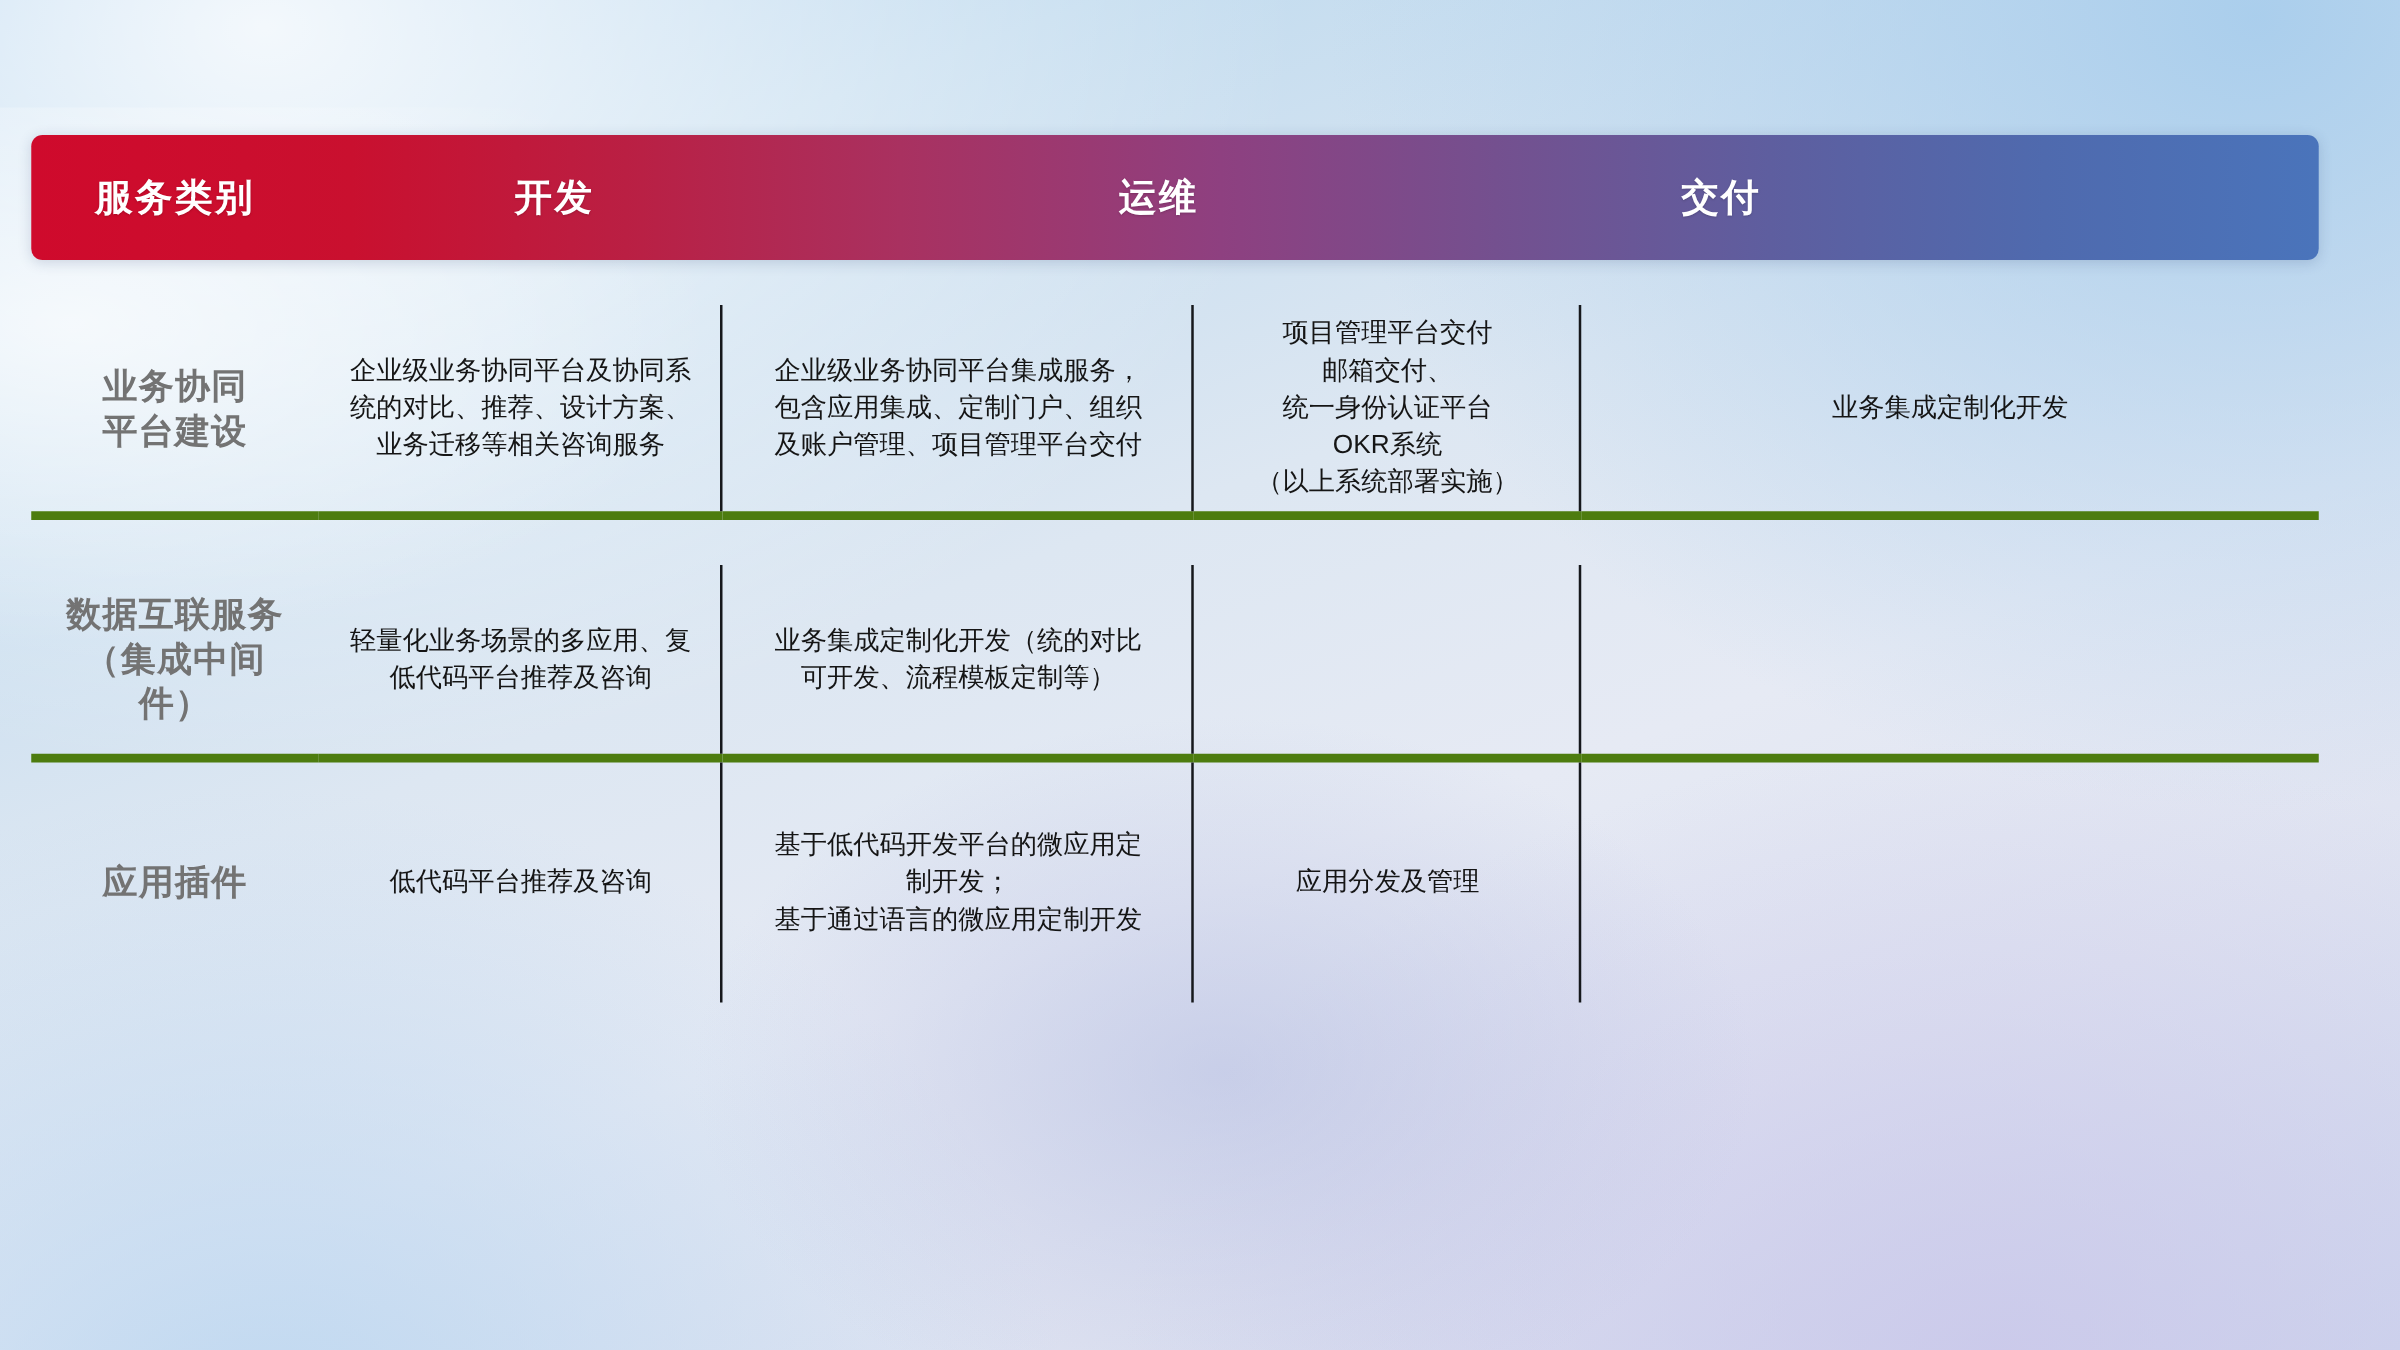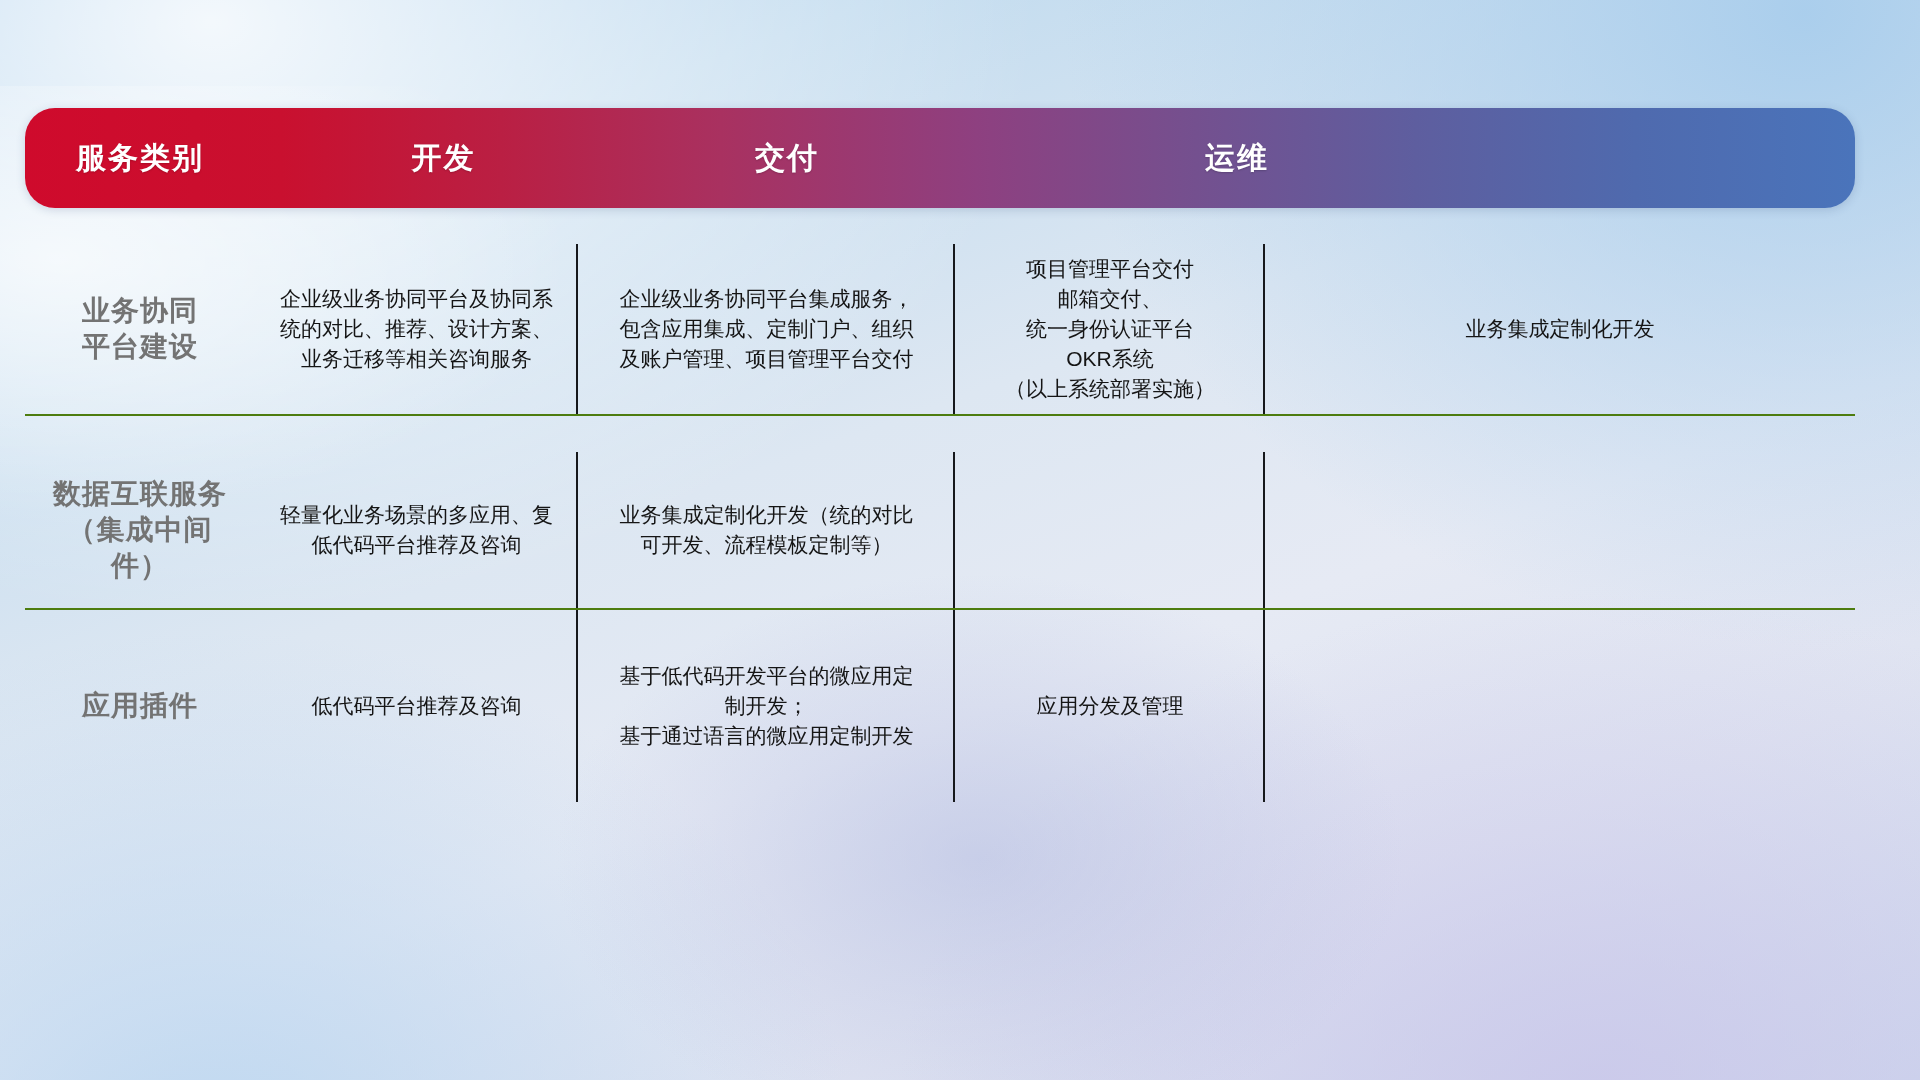--- a/index.html
+++ b/index.html
@@ -23,21 +23,21 @@
     background:radial-gradient(ellipse at 65% 65%,rgba(200,196,233,.75) 0%,rgba(200,196,233,0) 64%);}
   #bg .g6{position:absolute;left:28%;top:52%;width:46%;height:55%;
     background:radial-gradient(ellipse at 50% 50%,rgba(178,186,224,.55) 0%,rgba(178,186,224,0) 68%);}
   #bg .g7{position:absolute;left:0;top:8%;width:30%;height:40%;
     background:radial-gradient(ellipse at 10% 40%,rgba(255,255,255,.7) 0%,rgba(255,255,255,0) 70%);}
 
   
   #table-wrap{position:absolute;left:25px;top:108px;width:1830px;z-index:2;}
 
   .thead{
-    display:flex;height:100px;border-radius:30px;overflow:hidden;
+    display:flex;height:100px;border-radius:9px;overflow:hidden;
     background:linear-gradient(90deg,
       #cf0a2c 0%, #c9102f 14%, #ba1f43 26%, #a93160 38%,
       #8e4080 52%, #74508f 64%, #5e5e9f 76%, #4f6aae 88%, #4a74bb 100%);
     box-shadow:0 2px 10px rgba(40,60,110,.18);
   }
   .th{
     display:flex;align-items:center;justify-content:center;
     color:#ffffff;font-weight:bold;font-size:30px;letter-spacing:2px;
     text-shadow:0 1px 2px rgba(0,0,0,.18);
   }
@@ -51,21 +51,21 @@
   .td{
     display:flex;align-items:center;justify-content:center;
     box-sizing:border-box;padding:6px 14px;
     font-size:21px;line-height:1.42;color:#151515;
     text-align:center;white-space:pre-line;
     position:relative;
   }
   .td.vline::after{
     content:"";position:absolute;right:0;top:0;bottom:0;width:2px;background:#16181c;
   }
-  .trow.r1 .td, .trow.r2 .td{border-bottom:2px solid #4d7c0f;margin-top:36px;}
+  .trow.r1 .td, .trow.r2 .td{border-bottom:7px solid #4d7c0f;margin-top:36px;}
 
   .td.rowlabel{
     color:#737373;font-weight:bold;font-size:28px;line-height:1.28;letter-spacing:1px;
   }
 
   
   .c0{width:230px;}
   .c1{width:323px;}
   .c2{width:377px;}
   .c3{width:310px;}
@@ -82,22 +82,22 @@
   <div class="g5"></div>
   <div class="g6"></div>
   <div class="g7"></div>
 </div>
 
 <div id="table-wrap">
 
   <div class="thead">
     <div class="th c0">服务类别</div>
     <div class="th c2">开发</div>
+    <div class="th c4" style="width:590px">运维</div>
     <div class="th c3">交付</div>
-    <div class="th c4" style="width:590px">运维</div>
   </div>
 
   <div class="tbody">
 
     <div class="trow r1">
       <div class="td rowlabel c0">业务协同
 平台建设</div>
       <div class="td c1 vline">企业级业务协同平台及协同系
 统的对比、推荐、设计方案、
 业务迁移等相关咨询服务</div>

